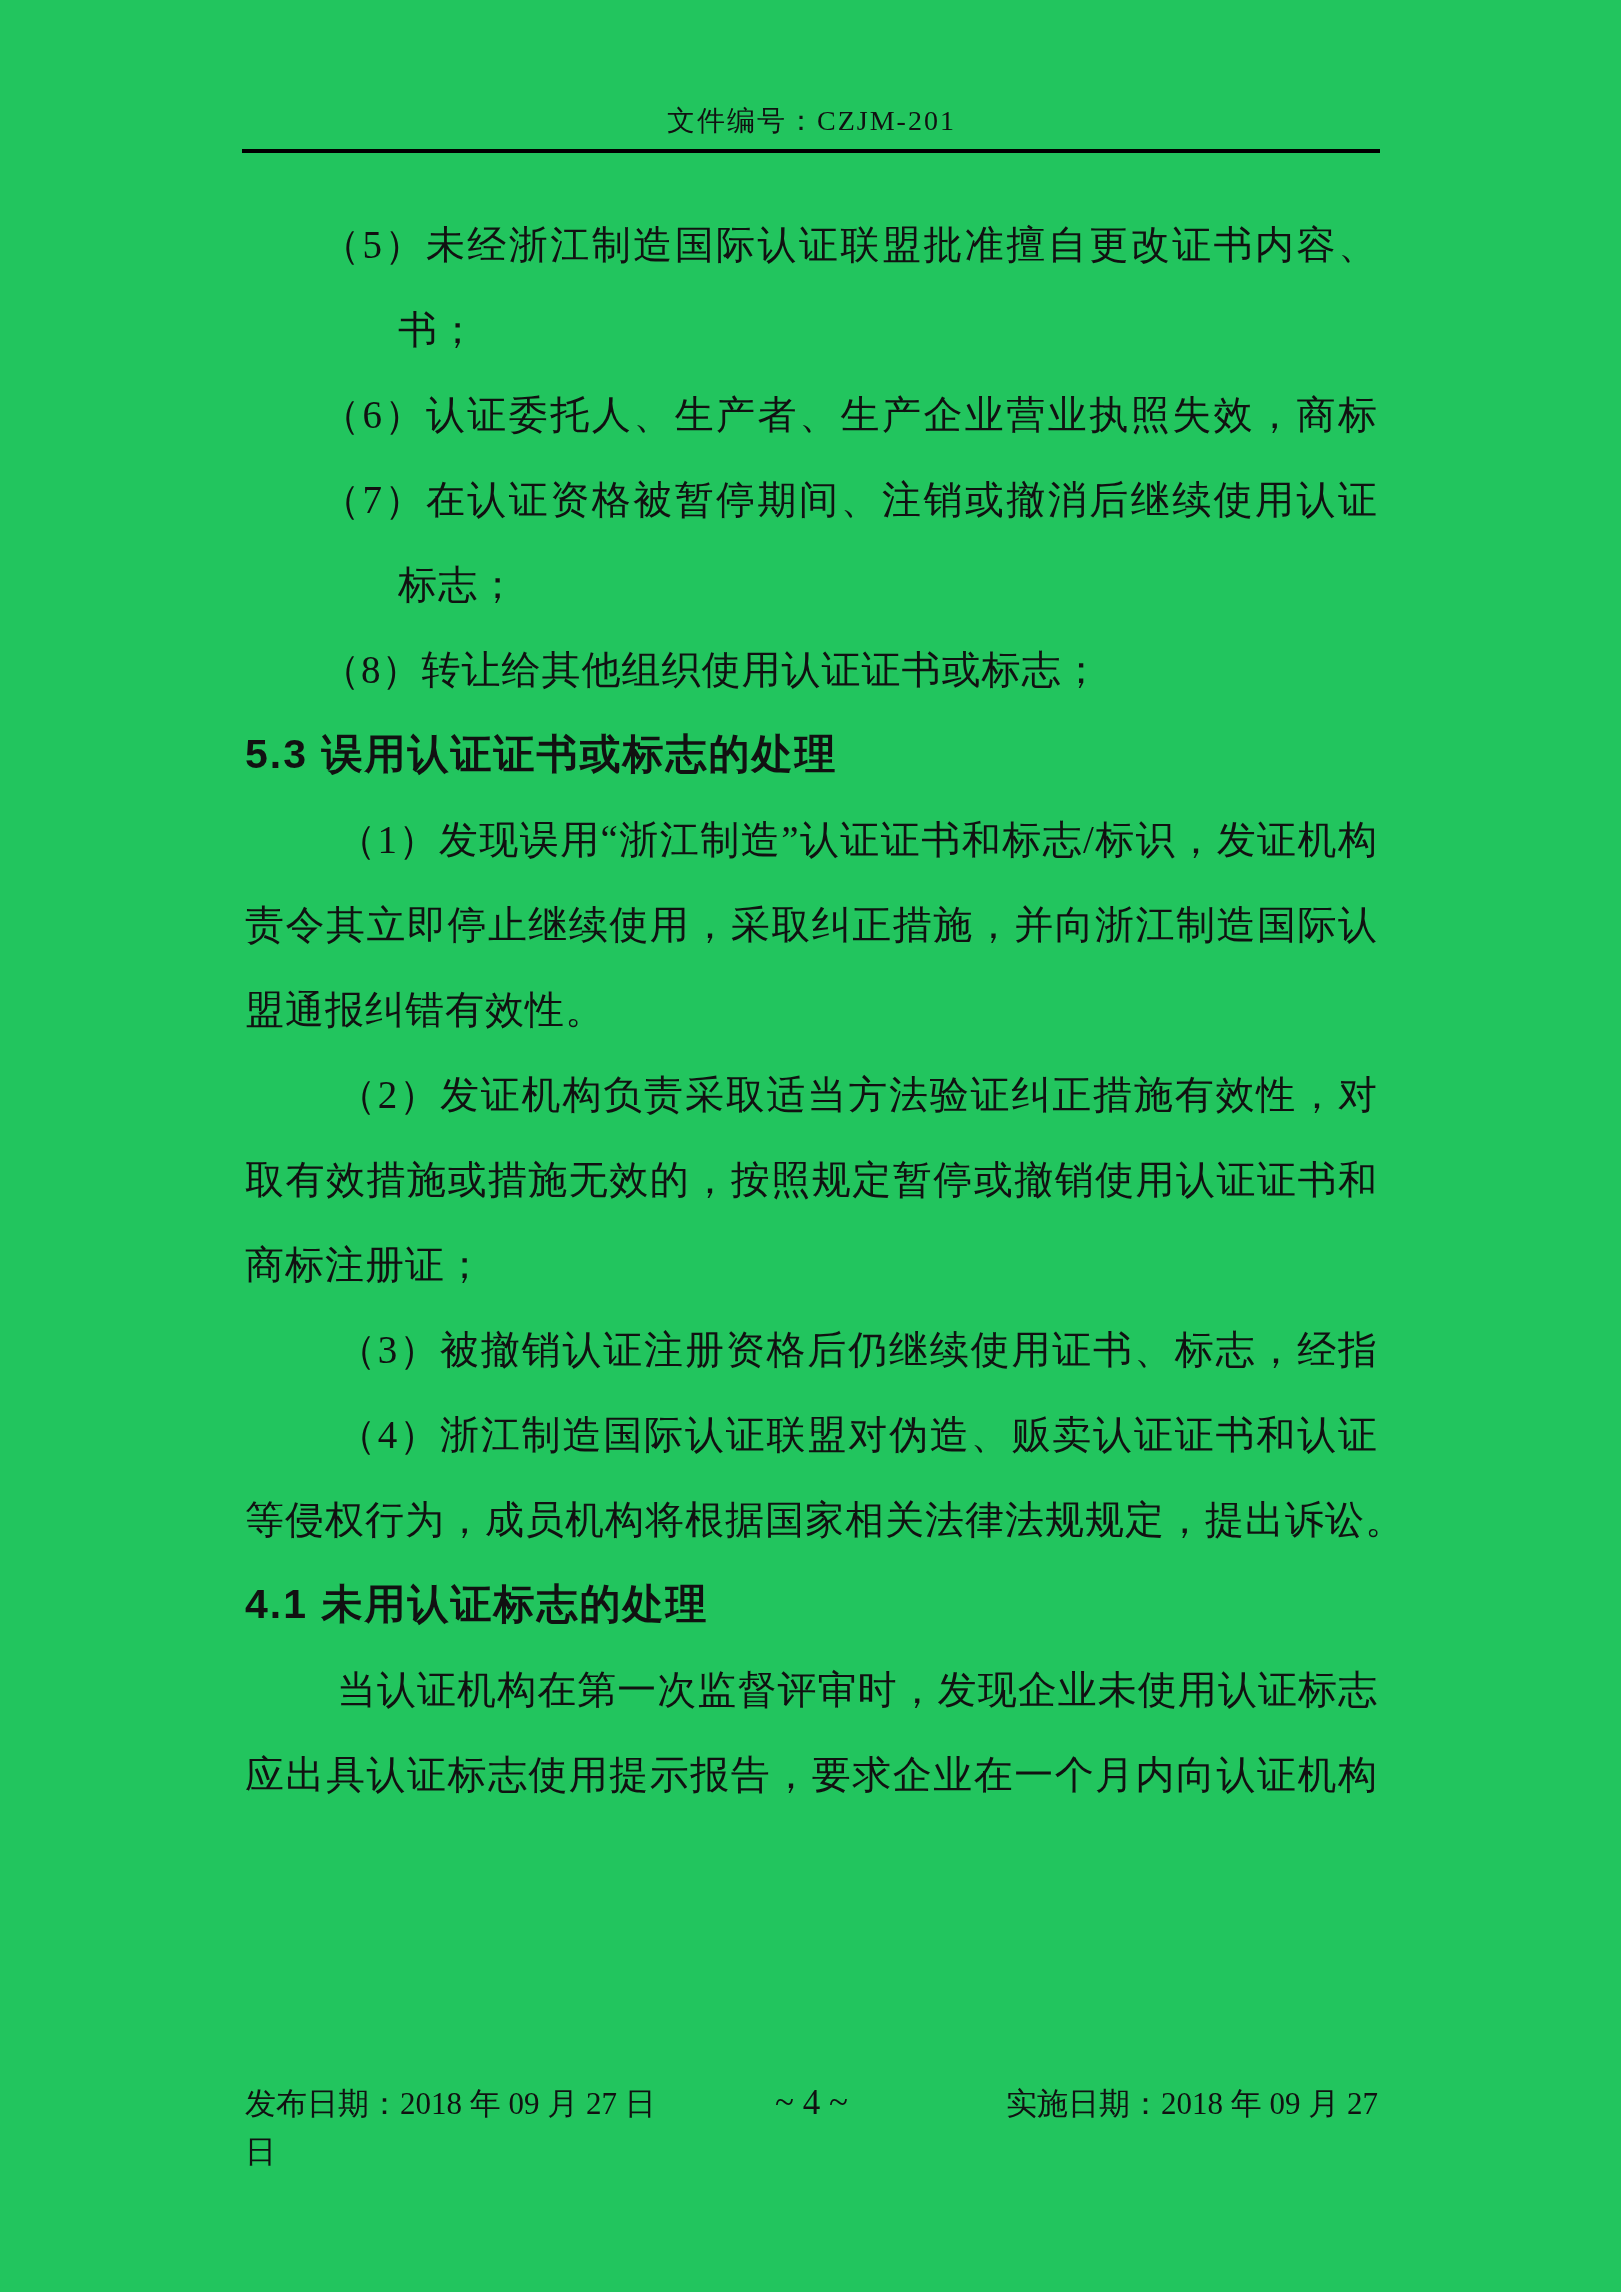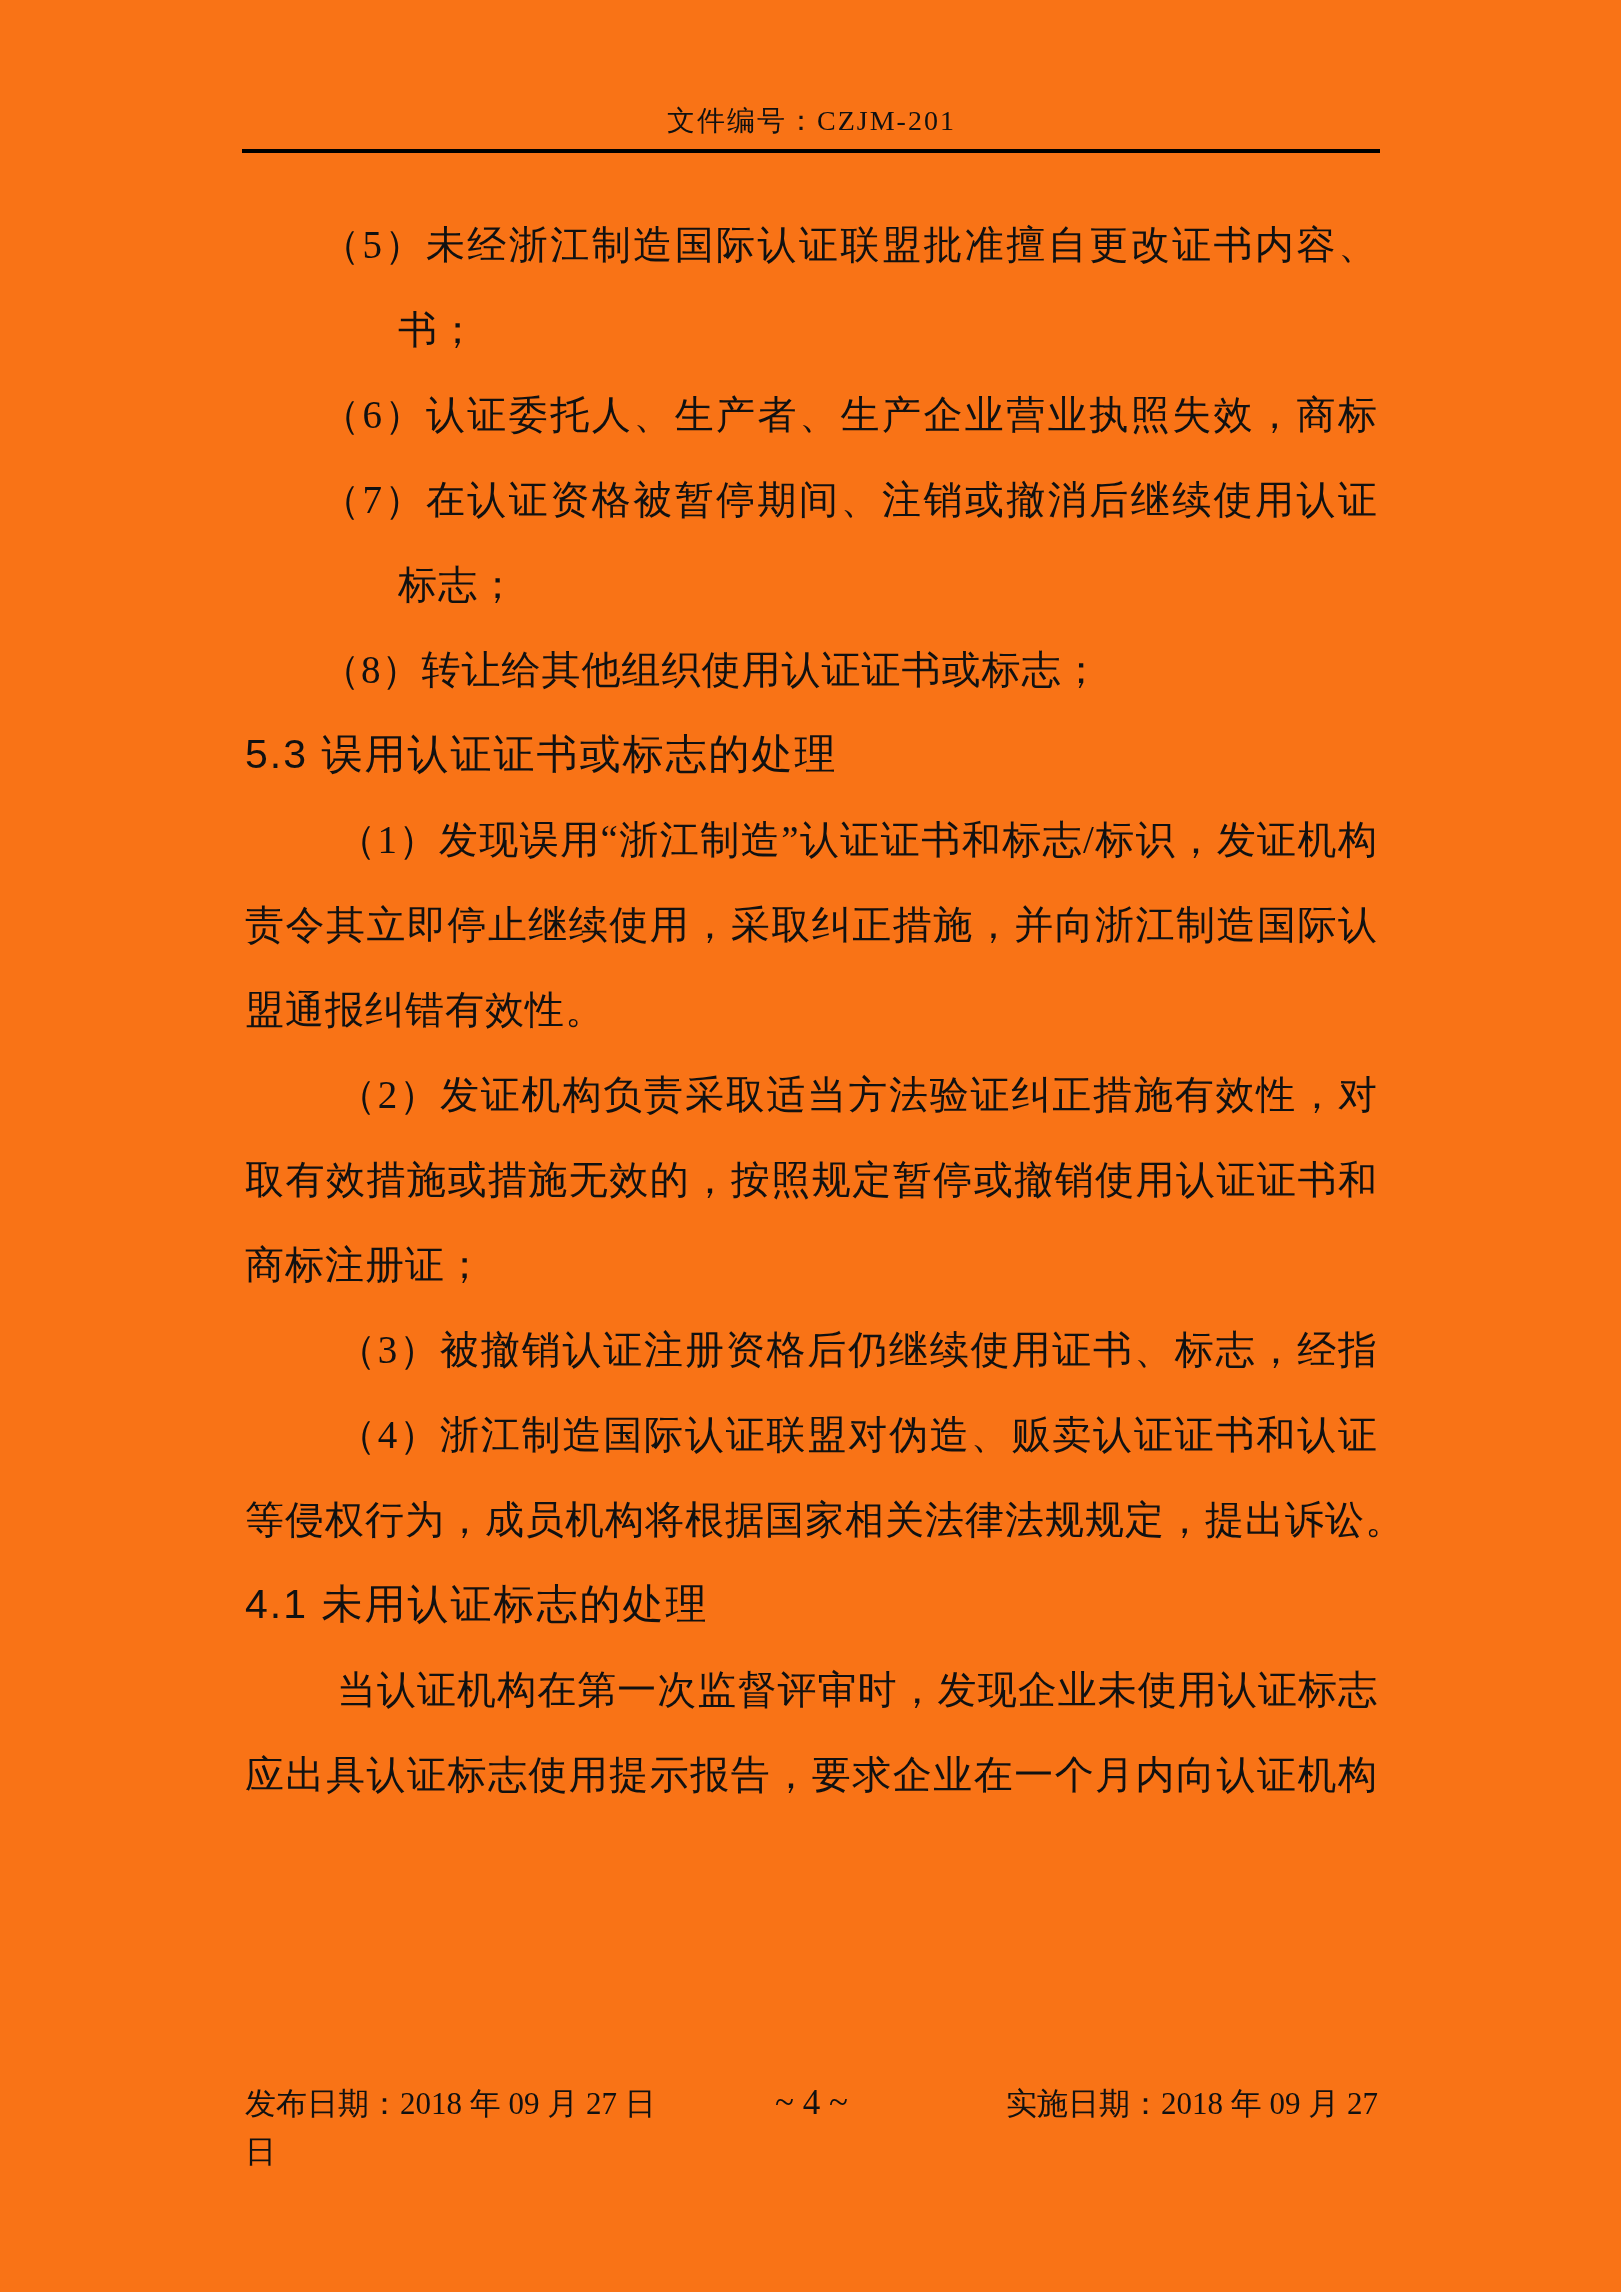--- a/index.html
+++ b/index.html
@@ -1,21 +1,21 @@
 <!DOCTYPE html>
 <html><head>
 <meta charset="utf-8">
 <style>
   html, body { margin: 0; padding: 0; background: #888; }
   .page {
     position: relative;
     width: 1621px;
     height: 2293px;
     margin: 0 auto;
-    background: #f97316;
+    background: #22c55e;
     color: #111111;
     font-family: "Liberation Serif", "DejaVu Serif", serif;
     overflow: hidden;
   }
   .frame {
     position: absolute;
     left: 245px;
     top: 0;
     width: 1133px;
     height: 100%;
@@ -56,21 +56,21 @@
     white-space: normal;
     text-align: justify;
     text-align-last: justify;
     text-justify: inter-character;
   }
   .item-first { padding-left: 76px; }
   .item-cont  { padding-left: 153px; }
   .para-first { padding-left: 92px; }
   .hd {
     font-family: "Liberation Sans", "DejaVu Sans", sans-serif;
-    font-weight: 400;
+    font-weight: 700;
     font-size: 41px;
     letter-spacing: 2px;
   }
   .doc-footer {
     position: absolute;
     top: 2078px;
     left: 0;
     width: 100%;
     font-size: 31px;
   }

